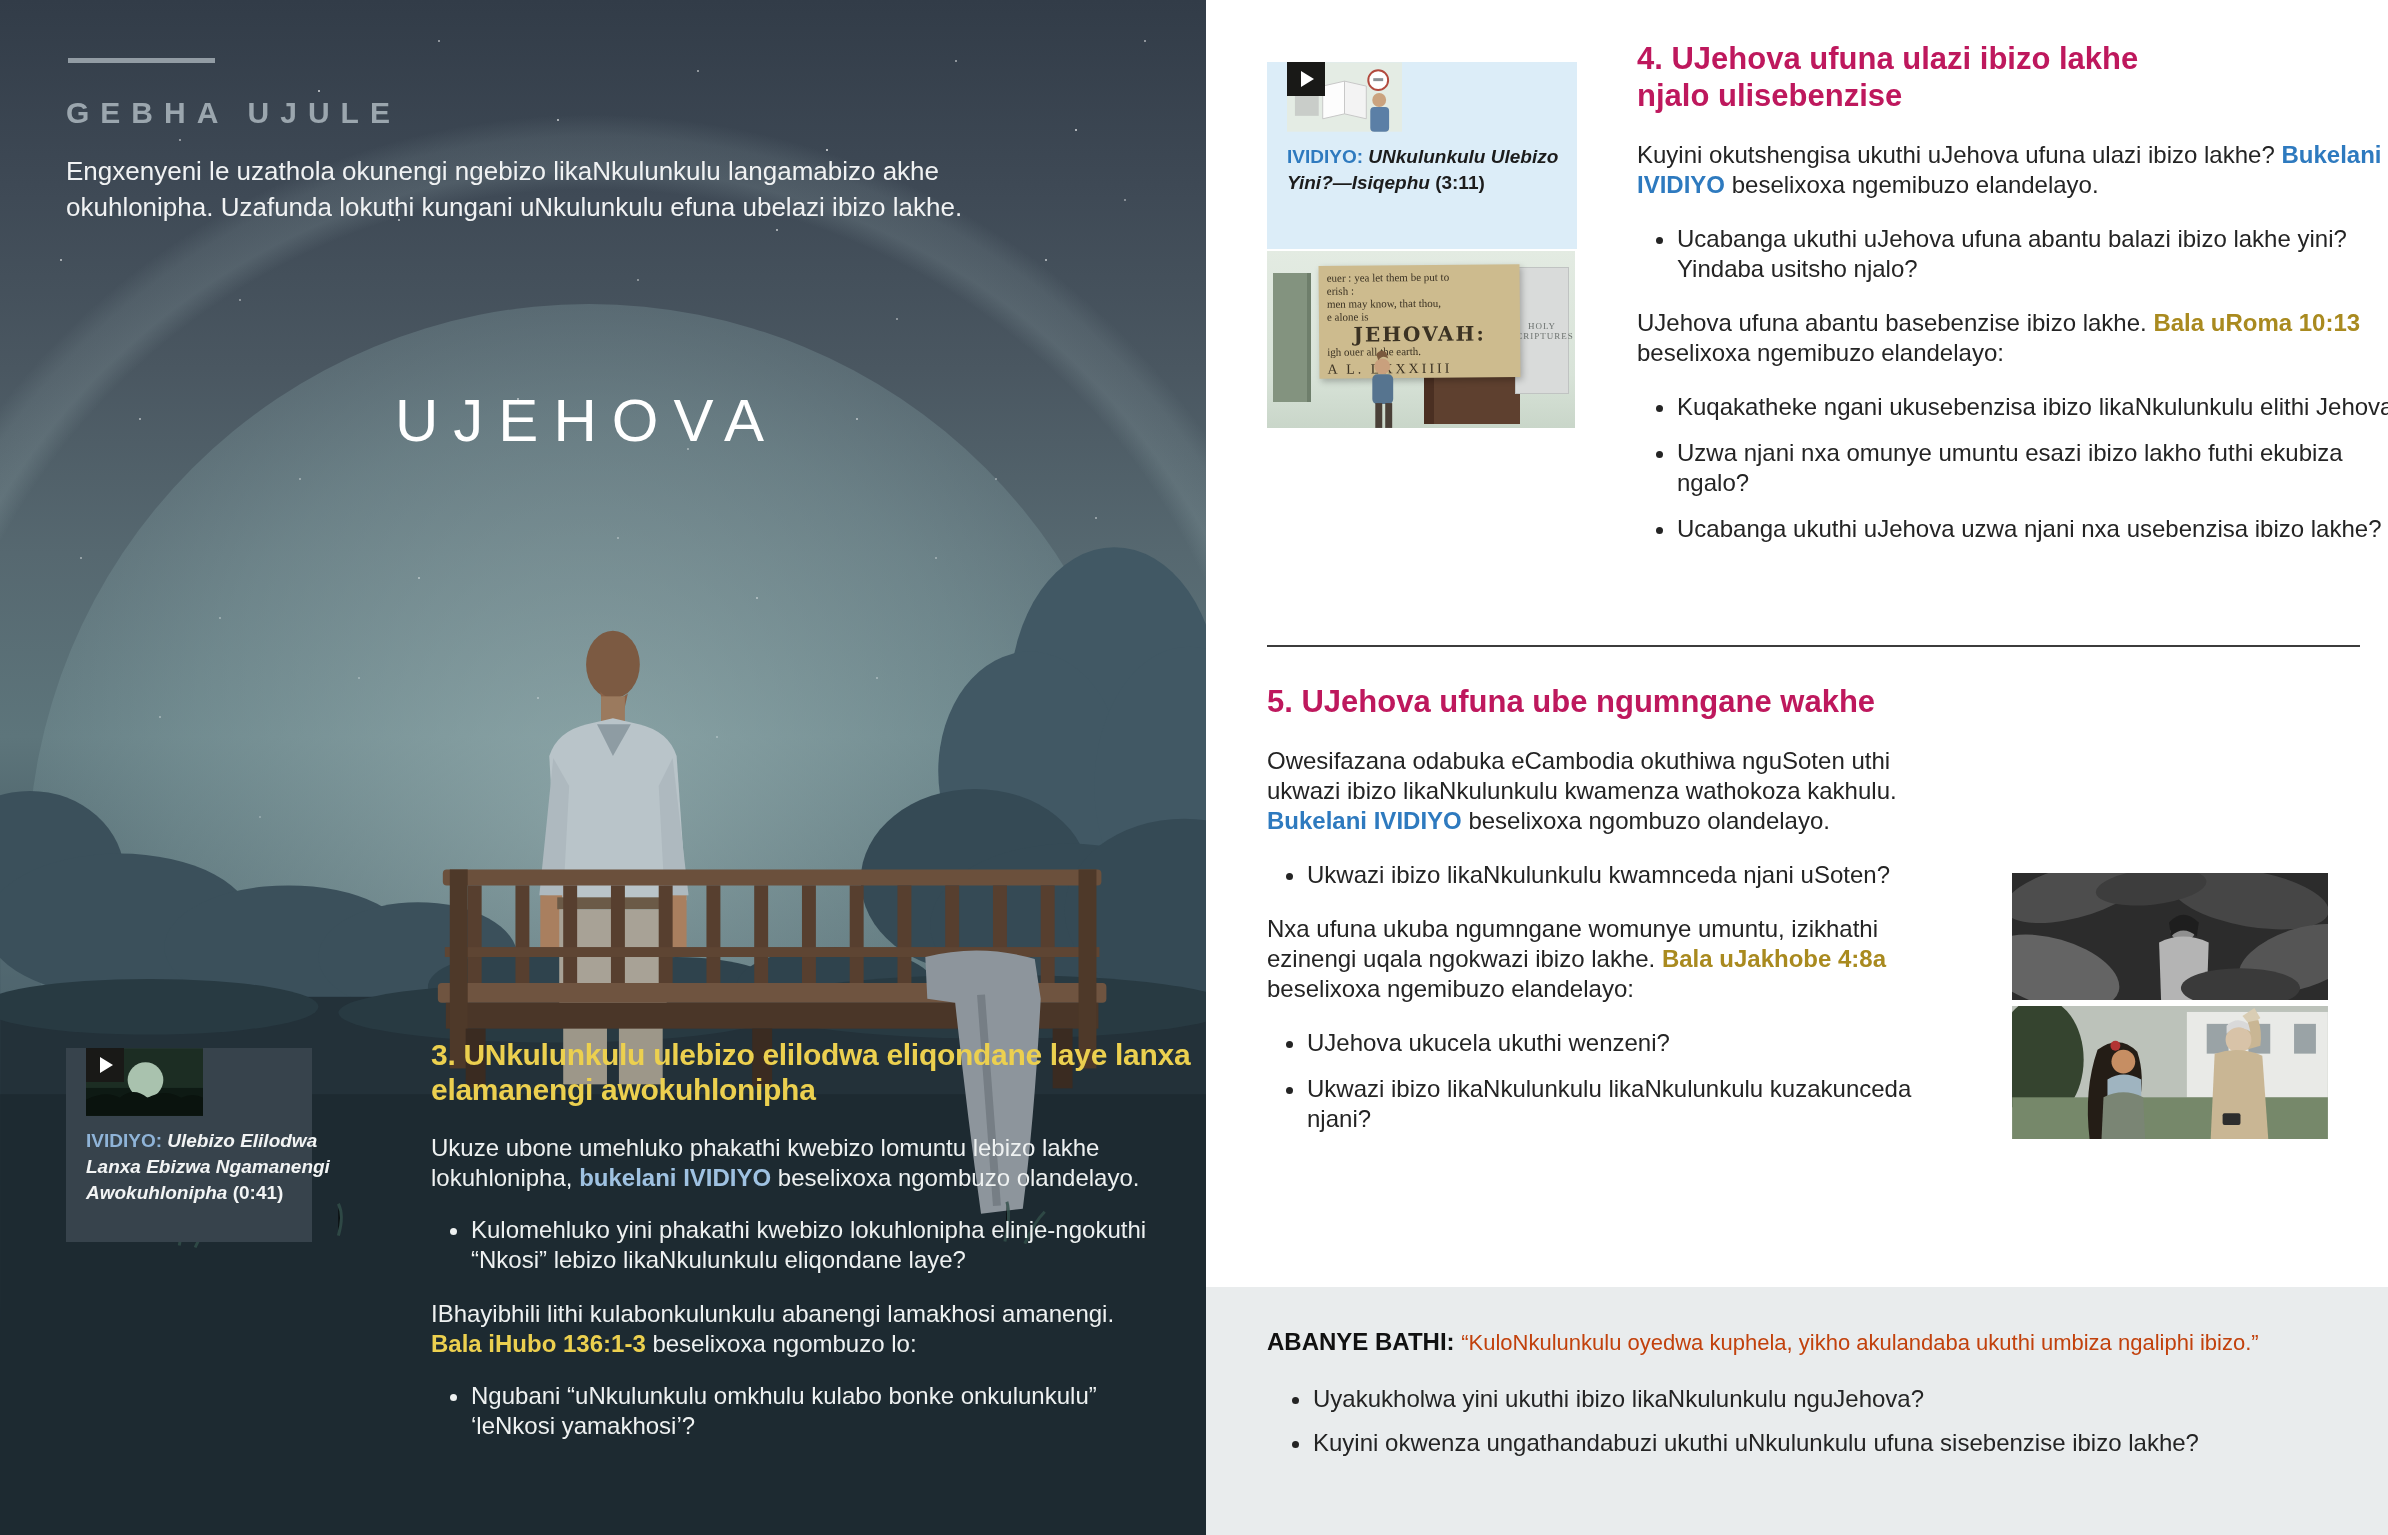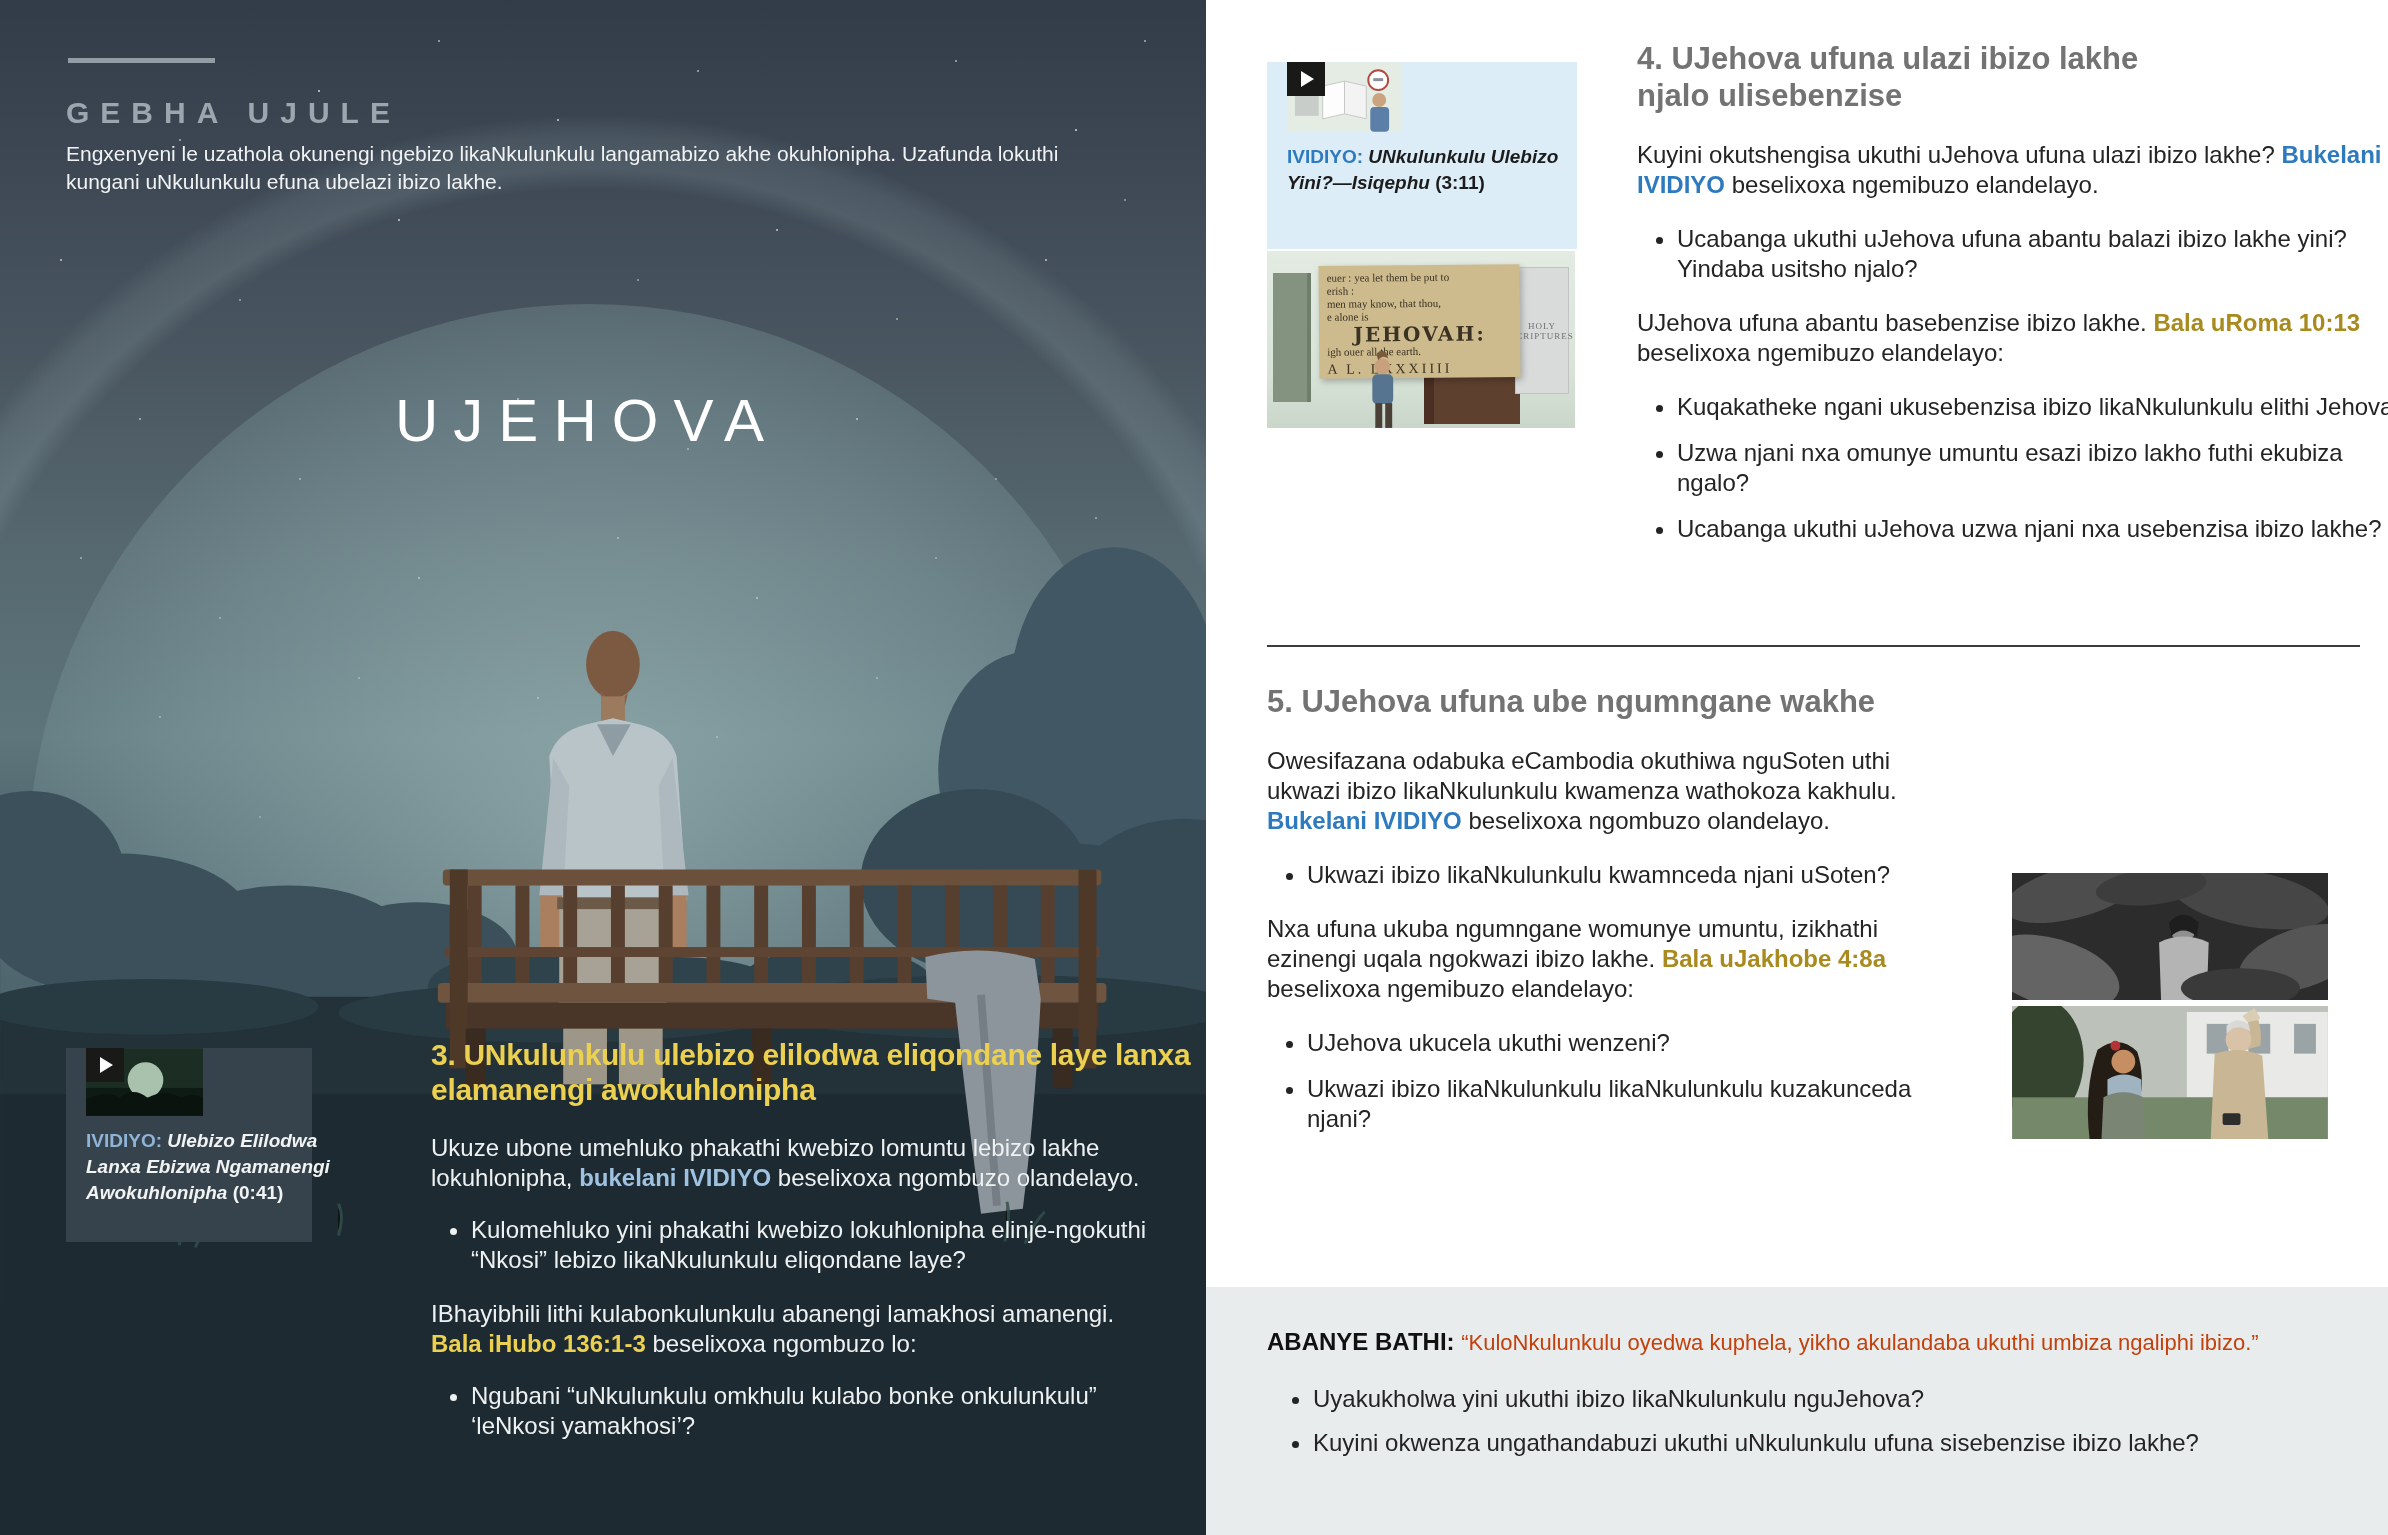--- a/index.html
+++ b/index.html
@@ -25,21 +25,21 @@
     1095px 517px rgba(255,255,255,.5),80px 557px rgba(255,255,255,.5),219px 617px rgba(255,255,255,.4),
     418px 577px rgba(255,255,255,.5),617px 537px rgba(255,255,255,.4),756px 597px rgba(255,255,255,.5),
     935px 557px rgba(255,255,255,.4),1055px 637px rgba(255,255,255,.45),159px 716px rgba(255,255,255,.4),
     358px 677px rgba(255,255,255,.35),537px 697px rgba(255,255,255,.4),716px 736px rgba(255,255,255,.35),
     876px 677px rgba(255,255,255,.4),1015px 716px rgba(255,255,255,.35),259px 816px rgba(255,255,255,.3),
     657px 816px rgba(255,255,255,.3),975px 836px rgba(255,255,255,.3);}
   #scene{position:absolute;left:0;top:0;width:1206px;height:1535px}
 
   .rule{position:absolute;left:68px;top:58px;width:147px;height:5px;background:#929ca4}
   .kicker{position:absolute;left:66px;top:96px;font-size:30px;font-weight:bold;letter-spacing:11px;color:#9ba6ae}
-  .intro{position:absolute;left:66px;top:140px;width:1015px;font-size:21px;line-height:28px;color:#f0f2f3}
+  .intro{position:absolute;left:66px;top:153px;width:1015px;font-size:26px;line-height:36px;color:#f0f2f3}
   .big-title{position:absolute;left:0;top:386px;width:1174px;text-align:center;font-size:60px;letter-spacing:15px;color:#ffffff;font-weight:400}
 
   
   .vcard{position:absolute;padding:0 20px}
   .vcard.dark{left:66px;top:1048px;width:246px;height:194px;background:#37434c}
   .thumb{position:relative;width:117px;height:68px;overflow:hidden;cursor:pointer}
   .thumb svg{display:block;width:100%;height:100%}
   .play{position:absolute;left:0;top:0;width:38px;height:34px;background:#191917;display:flex;align-items:center;justify-content:center}
   .play::after{content:"";display:block;margin-left:3px;border-left:13px solid #fff;border-top:8px solid transparent;border-bottom:8px solid transparent}
   .cap{margin-top:12px;font-size:19px;line-height:26px;color:#f2f4f4;width:267px}
@@ -68,21 +68,21 @@
 
   .artimg{position:absolute;overflow:hidden}
   #img4{left:61px;top:251px;width:308px;height:177px;background:linear-gradient(180deg,#e3ebe2 0%,#d8e3d8 70%,#c9d6c9 100%)}
   #img5a{left:806px;top:873px;width:316px;height:127px;background:#303030}
   #img5b{left:806px;top:1006px;width:316px;height:133px;background:linear-gradient(180deg,#c3c9c3 0%,#b6bfb4 55%,#8a9878 70%,#76886a 100%)}
   .artimg svg{display:block;width:100%;height:100%}
 
   .col{position:absolute}
   #s4col{left:431px;top:40px;width:776px}
   #s5col{left:61px;top:683px;width:672px}
-  .h-gold{font-size:31px;line-height:37px;font-weight:bold;color:#737373;margin-bottom:26px}
+  .h-gold{font-size:31px;line-height:37px;font-weight:bold;color:#be185d;margin-bottom:26px}
   #s4col .h-gold{width:527px}
   #s5col .h-gold{width:716px}
   .col p{font-size:24px;line-height:30px;margin-bottom:24px}
   .col ul{list-style:disc;padding-left:40px;margin-bottom:24px}
   .col li{font-size:24px;line-height:30px;margin-bottom:16px}
   .lnk{color:#2e7abf;font-weight:bold;cursor:pointer}
   .ref{color:#a98a1f;font-weight:bold;white-space:nowrap;cursor:pointer}
 
   .divider{position:absolute;left:61px;top:645px;width:1093px;height:2px;background:#3c3c3c}
 

